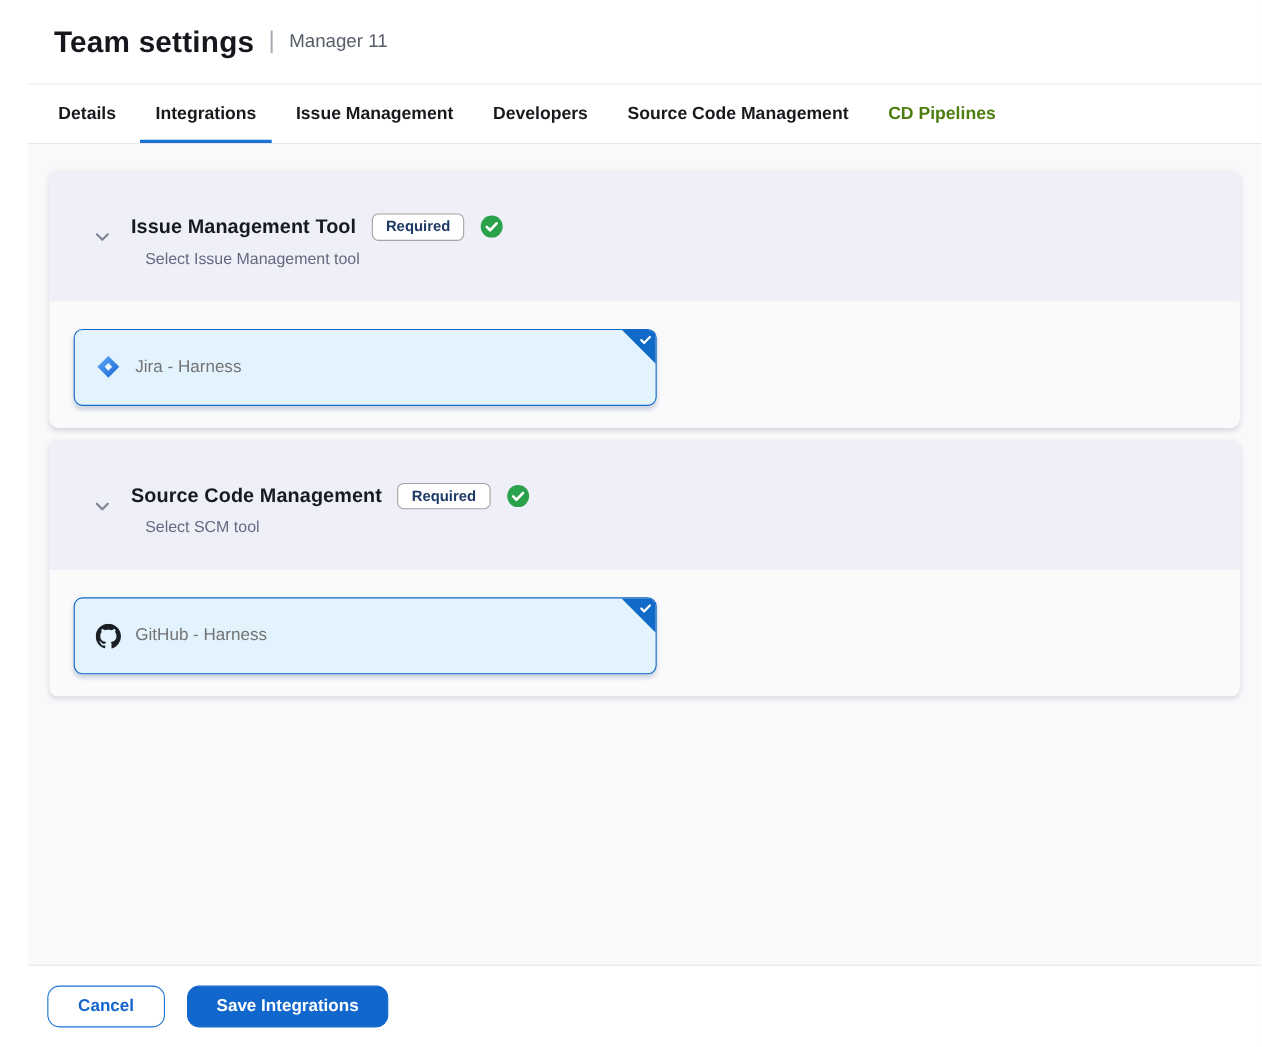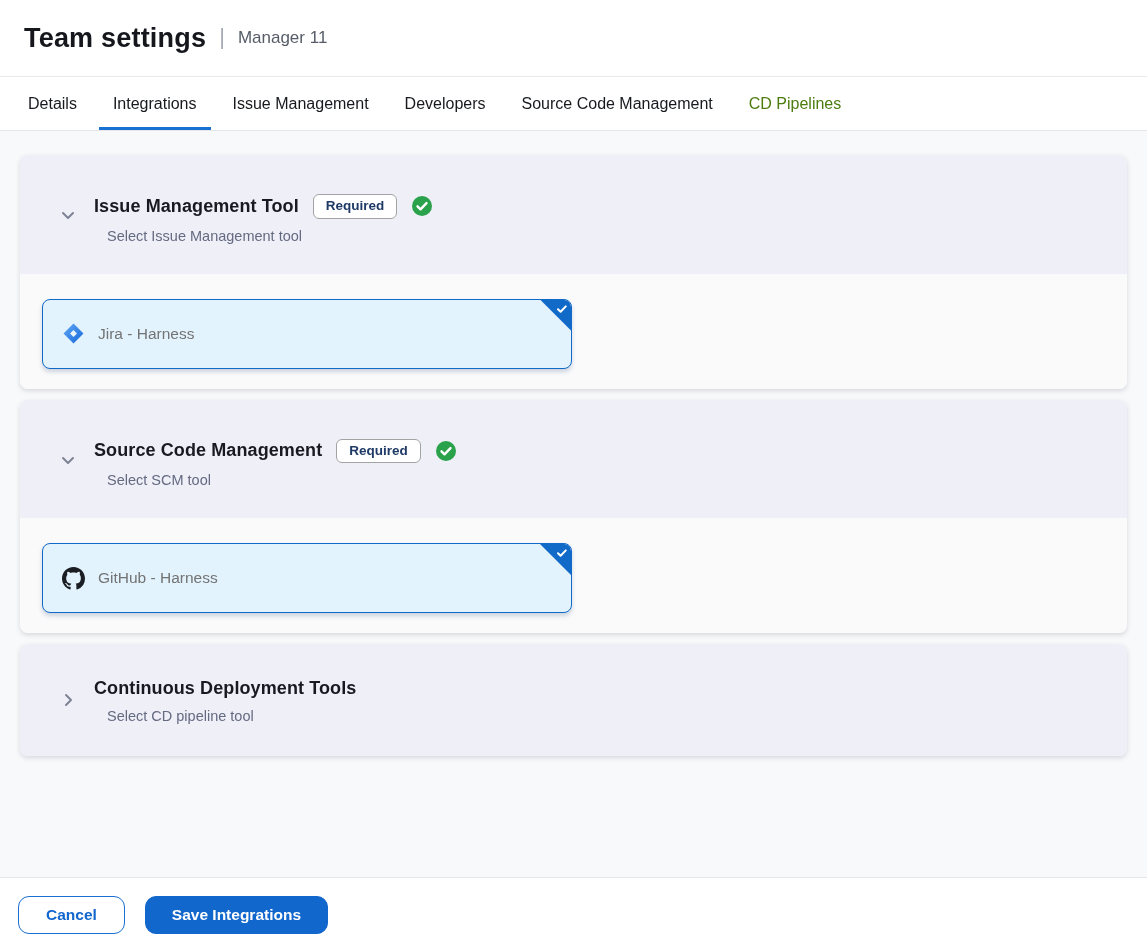--- a/index.html
+++ b/index.html
@@ -1,41 +1,41 @@
 <!DOCTYPE html>
 <html><head>
 <meta charset="utf-8">
 <style>
   * { margin:0; padding:0; box-sizing:border-box; }
   html,body { width:1147px; height:952px; }
   body {
     font-family:"Liberation Sans","DejaVu Sans",sans-serif;
     background:#ffffff; color:#191b22; overflow:hidden;
   }
-  .app { width:1147px; height:952px; display:flex; flex-direction:column; }
+  .app { width:1147px; height:952px; display:flex; flex-direction:column;padding-left:25px; }
 
   
   .page-header {
     height:77px; flex:0 0 77px; background:#ffffff;
     border-bottom:1px solid #e8e9ed;
     display:flex; align-items:center; padding:0 24px; gap:13px;
   }
   .page-title { font-size:27px; font-weight:700; color:#15171d; letter-spacing:.2px; }
   .title-divider { font-size:22px; color:#a6abb5; font-weight:300; transform:translateY(-1px); }
   .page-subtitle { font-size:17px; color:#565d68; }
 
   
   .tabbar {
     height:54px; flex:0 0 54px; background:#ffffff;
     border-bottom:1px solid #e4e6ea;
     display:flex; align-items:stretch; padding:0 4px 0 14px; gap:8px;
   }
   .tab {
     display:flex; align-items:center; padding:0 14px;
-    font-size:16px; font-weight:400; color:#17191d;
+    font-size:16px; font-weight:700; color:#17191d;
     cursor:pointer; white-space:nowrap; background:none; border:none;
     font-family:inherit;
   }
   .tab.active { box-shadow:inset 0 -3px 0 #1770d2; }
   .tab.disabled { color:#4d7c0f; cursor:default; }
 
   
   .content { flex:1 1 auto; background:#f8f9fa; padding:24px 20px 0; overflow:hidden; }
 
   .section {
@@ -176,31 +176,20 @@
           <span class="tool-label">GitHub - Harness</span>
           <div class="corner-check">
             <svg viewBox="0 0 14 14" fill="none">
               <path d="M3 7.2l2.6 2.6 5.2-5.4" stroke="#ffffff" stroke-width="2" stroke-linecap="round" stroke-linejoin="round"></path>
             </svg>
           </div>
         </div>
       </div>
     </div>
 
-    <div class="section">
-      <div class="sec-header collapsed">
-        <svg class="chevron" viewBox="0 0 20 20" fill="none">
-          <path d="M8 5l5 5-5 5" stroke="#7e8495" stroke-width="2" stroke-linecap="round" stroke-linejoin="round"></path>
-        </svg>
-        <div class="title-row">
-          <span class="sec-title">Continuous Deployment Tools</span>
-        </div>
-        <div class="sec-subtitle">Select CD pipeline tool</div>
-      </div>
-    </div>
 
   </div>
 
   <div class="footer">
     <button class="btn btn-secondary">Cancel</button>
     <button class="btn btn-primary">Save Integrations</button>
   </div>
 
 </div>
 

